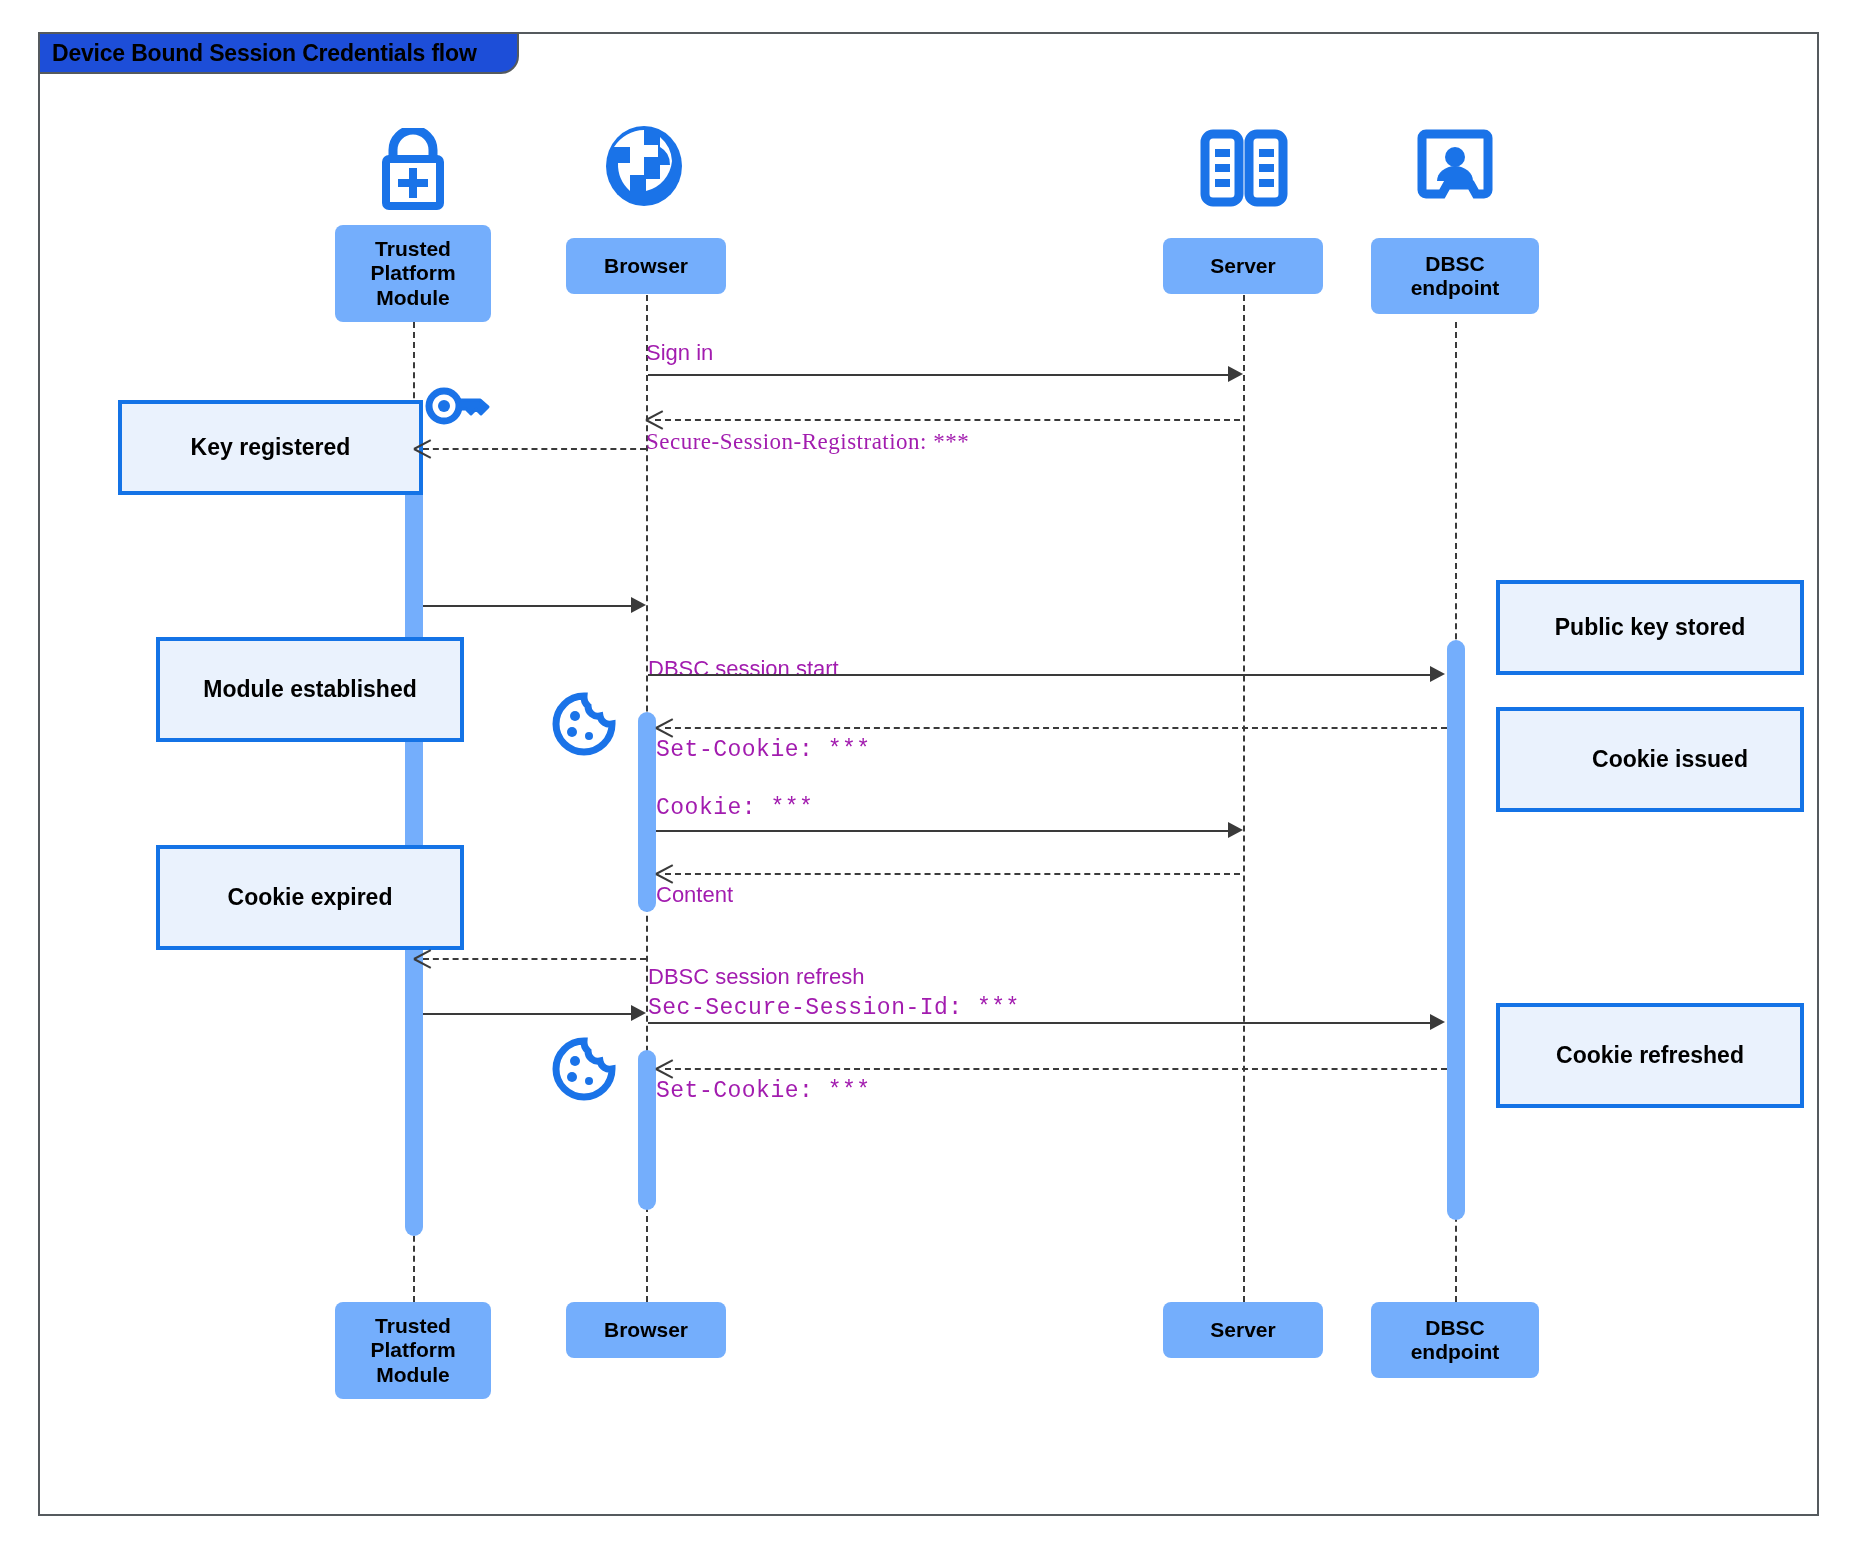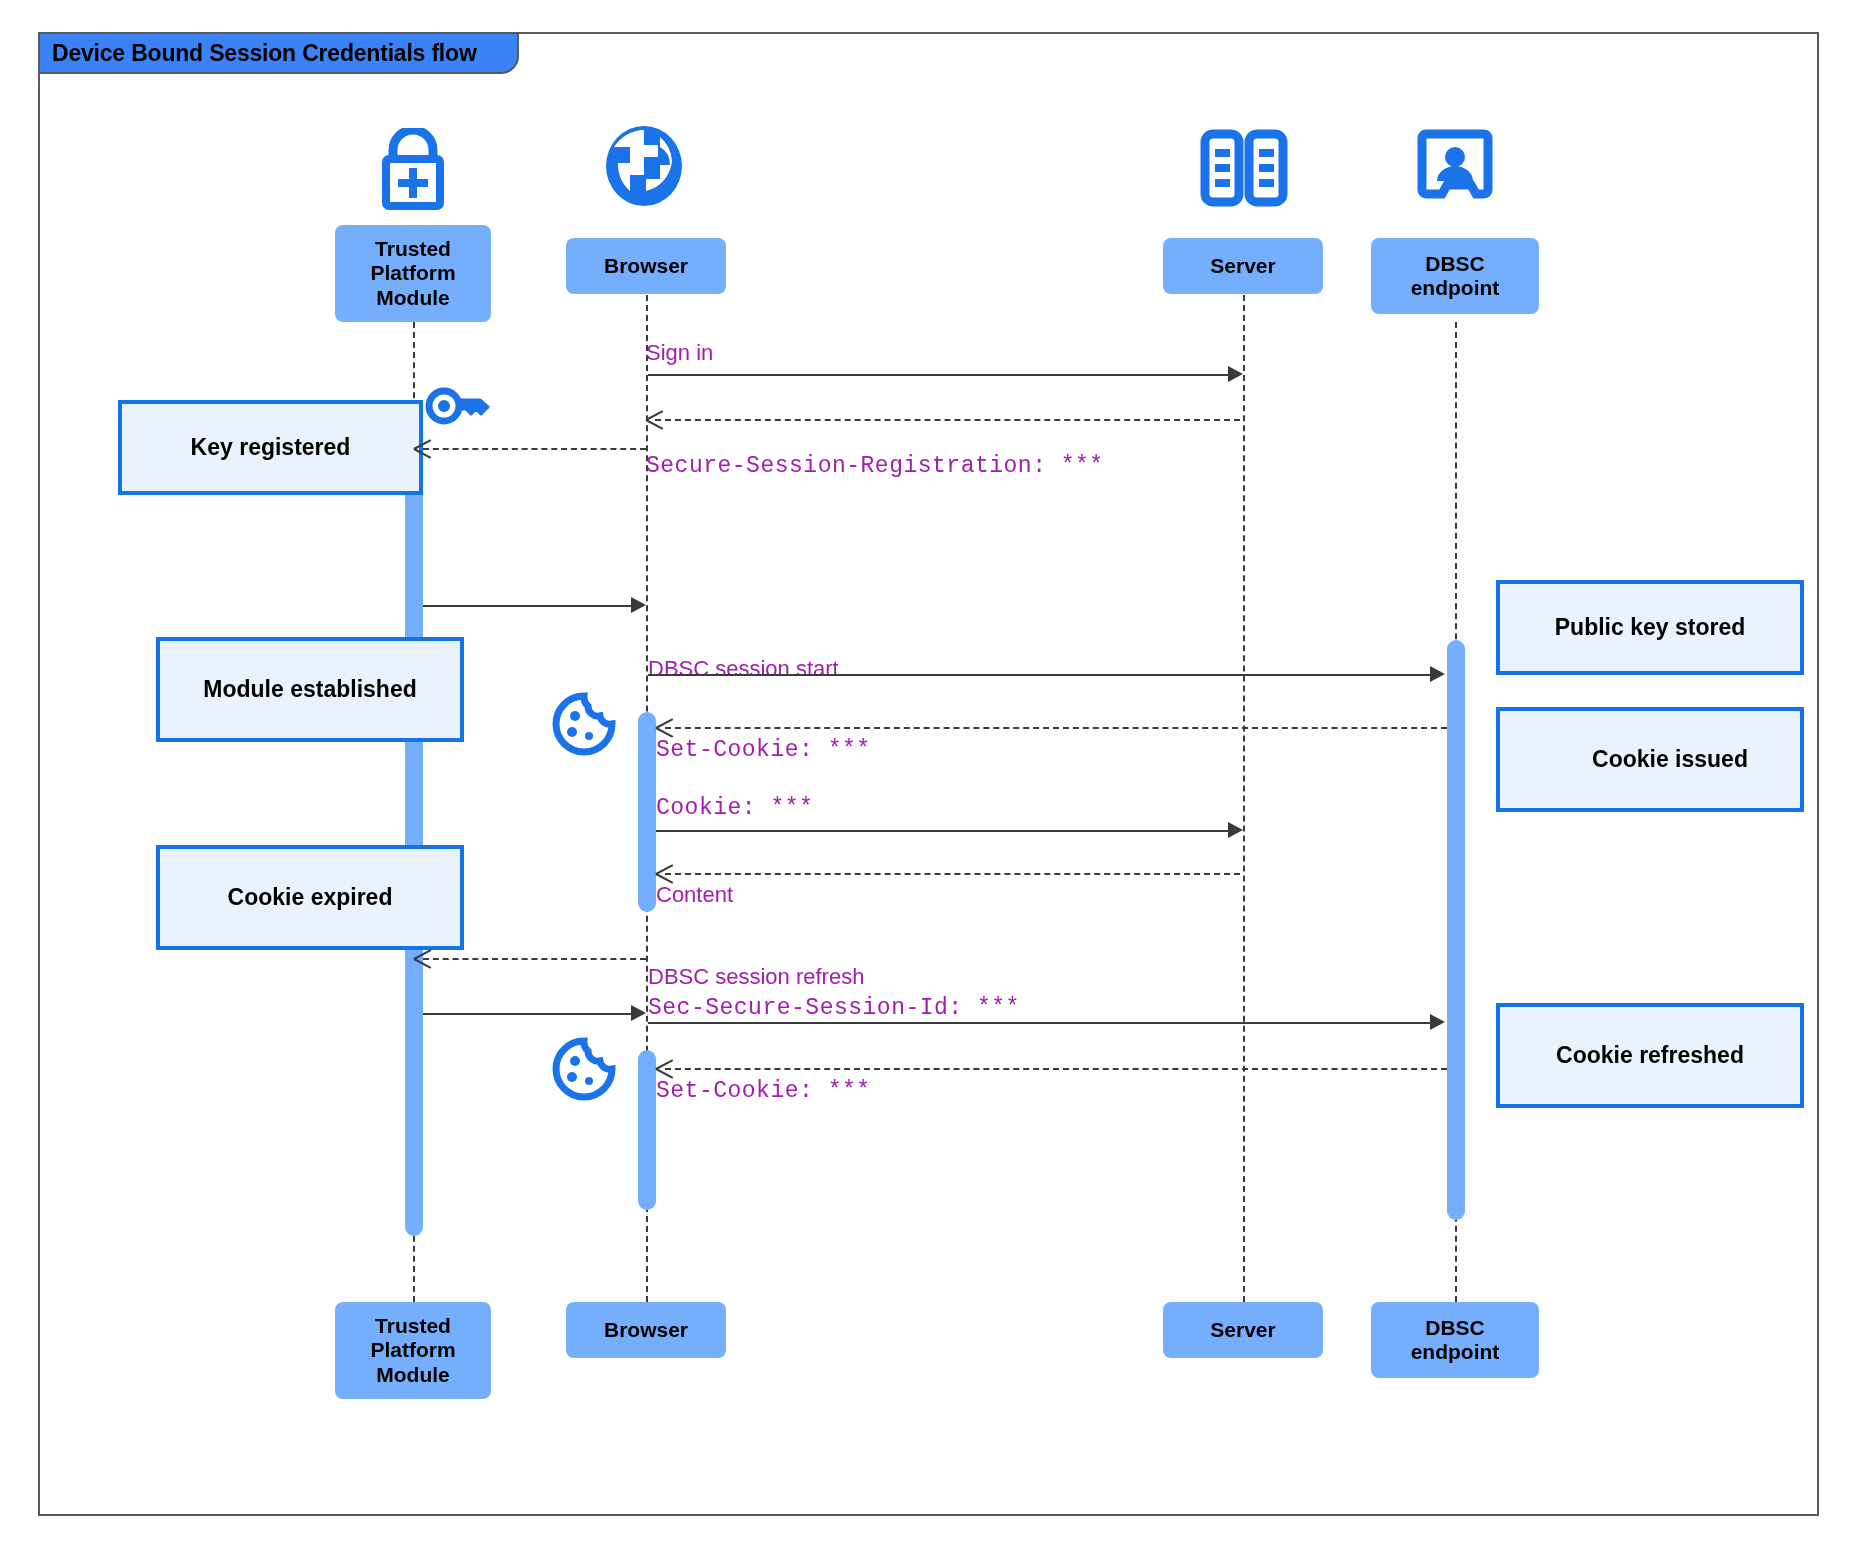--- a/index.html
+++ b/index.html
@@ -29,21 +29,21 @@
     height: 1484px;
     border: 2px solid #555a5e;
     background: transparent;
     box-sizing: border-box;
   }
   .frame-tab {
     position: absolute;
     left: 38px;
     top: 32px;
     height: 42px;
-    background: #3b82f6;
+    background: #1d4ed8;
     border: 2px solid #555a5e;
     box-sizing: border-box;
     padding: 0 40px 0 12px;
     display: flex;
     align-items: center;
     border-bottom-right-radius: 18px;
   }
   .frame-title {
     font-weight: bold;
     font-size: 23px;
@@ -314,21 +314,21 @@
       <span>refreshed</span>
     </div>
   </div>
 
   <div class="msg-label" style="left:646px; top:340px; width:597px;">Sign in</div>
   <div class="msg-line" style="left:648px; top:374px; width:588px;"></div>
   <div class="arrowhead solid-right" style="left:1228px; top:366px;"></div>
 
   <div class="msg-line dashed" style="left:655px; top:419px; width:585px;"></div>
   <div class="arrowhead open-left" style="left:646px; top:410px;"></div>
-  <div class="msg-label mono" style="left:646px; top:453px; width:600px;">Secure-Session-Registration: ***</div>
+  <div class="msg-label mono" style="left:646px; top:429px; width:600px;font-family:Liberation Serif, serif;">Secure-Session-Registration: ***</div>
 
   <div class="msg-line dashed" style="left:423px; top:448px; width:223px;"></div>
   <div class="arrowhead open-left" style="left:414px; top:439px;"></div>
 
   <div class="msg-line" style="left:423px; top:605px; width:215px;"></div>
   <div class="arrowhead solid-right" style="left:631px; top:597px;"></div>
 
   <div class="msg-label" style="left:648px; top:640px; width:800px;margin-top:16px;">DBSC session start</div>
   <div class="msg-line" style="left:648px; top:674px; width:784px;"></div>
   <div class="arrowhead solid-right" style="left:1430px; top:666px;"></div>

